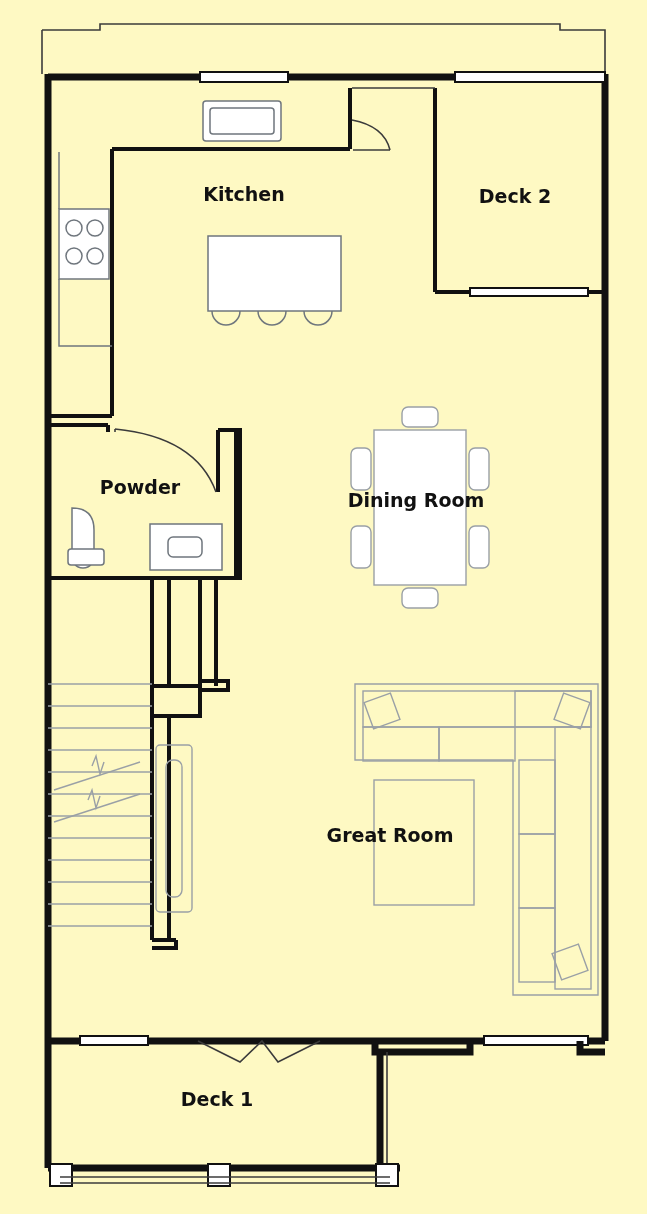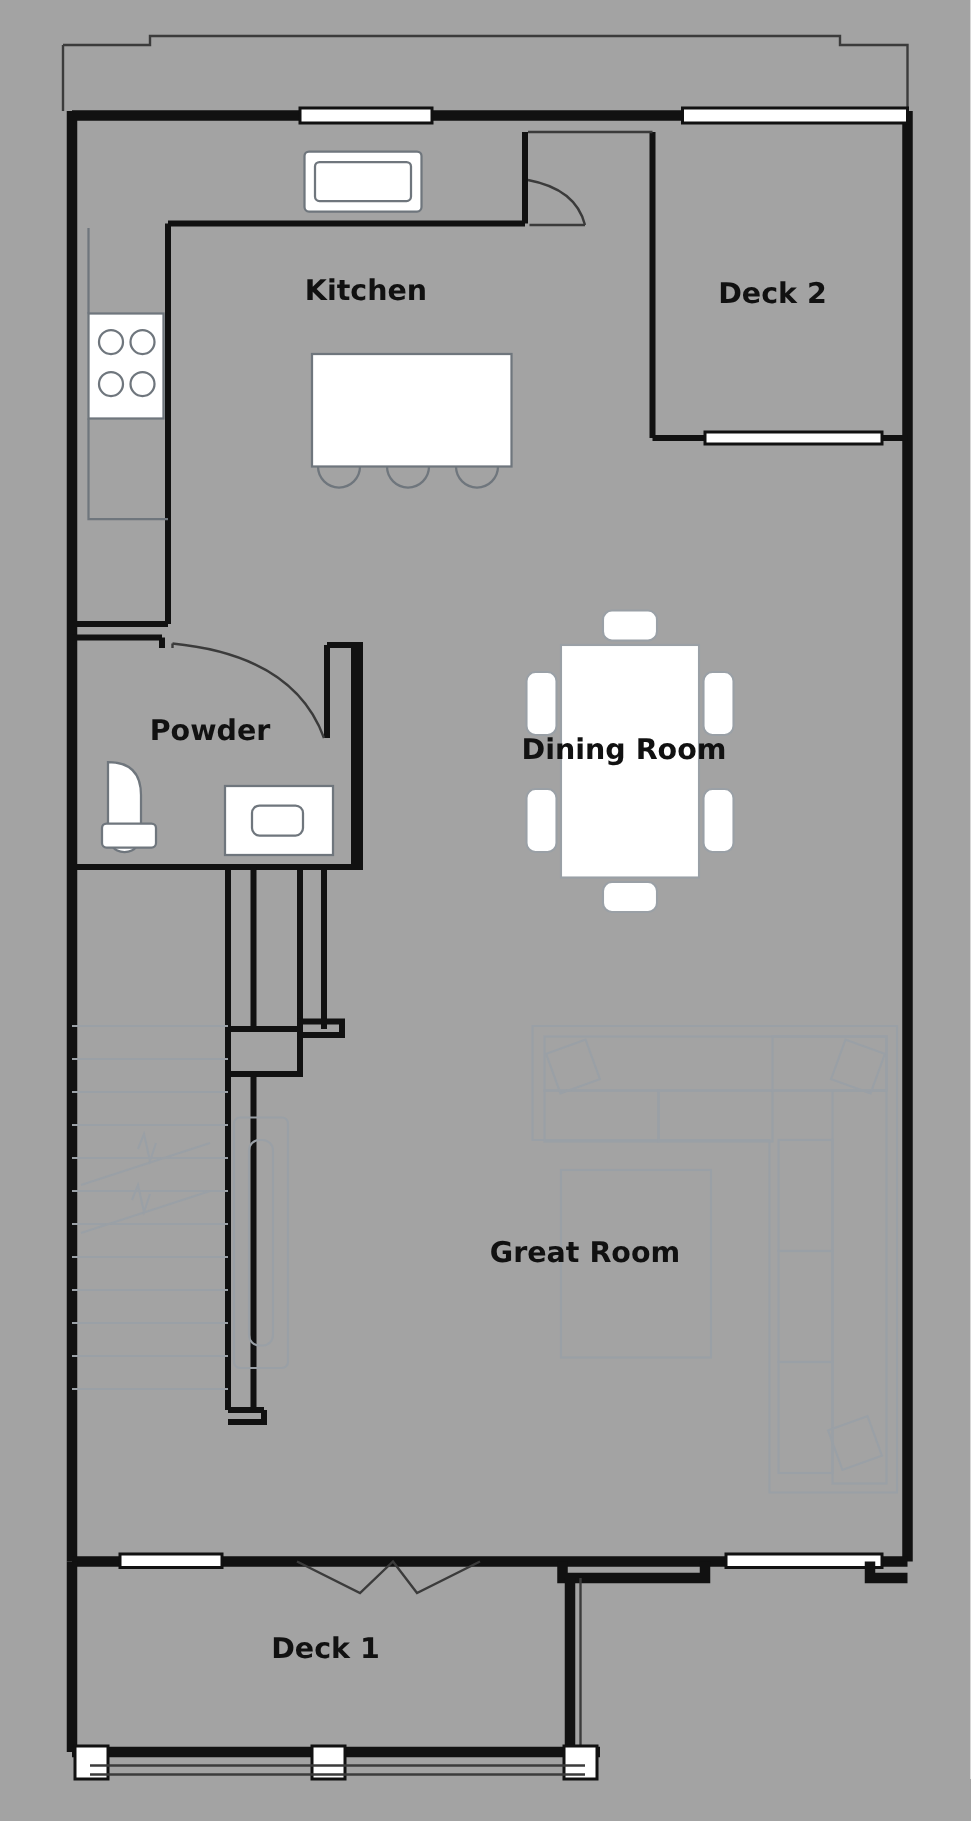--- a/index.html
+++ b/index.html
@@ -7,21 +7,21 @@
     padding: 0;
     background: #ffffff;
   }
   body {
     font-family: "DejaVu Sans", "Liberation Sans", sans-serif;
   }
   #floorplan-wrap {
     position: relative;
     width: 647px;
     height: 1214px;
-    background: #a3a3a3;
+    background: #fef9c3;
     overflow: hidden;
   }
   svg#plan {
     display: block;
     width: 647px;
     height: 1214px;
   }
   .wall-heavy {
     fill: none;
     stroke: #111111;

